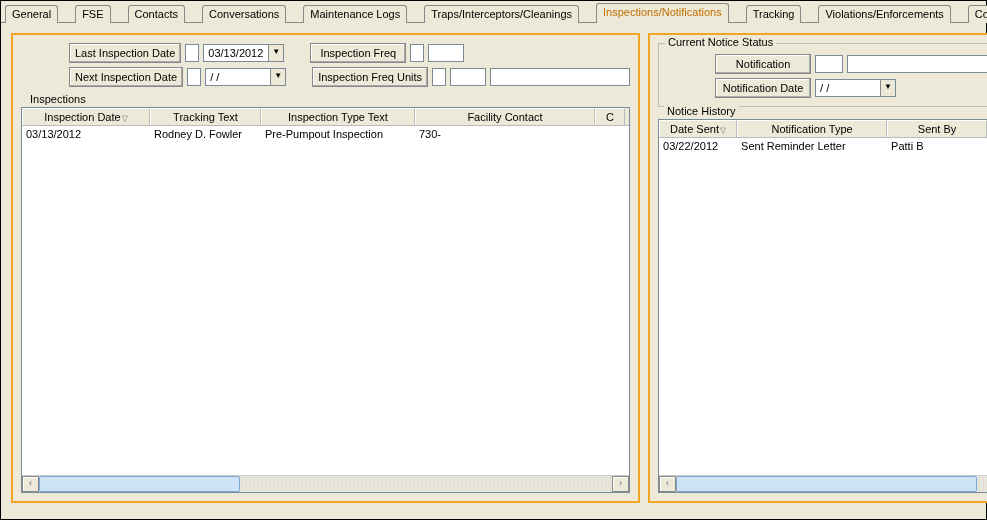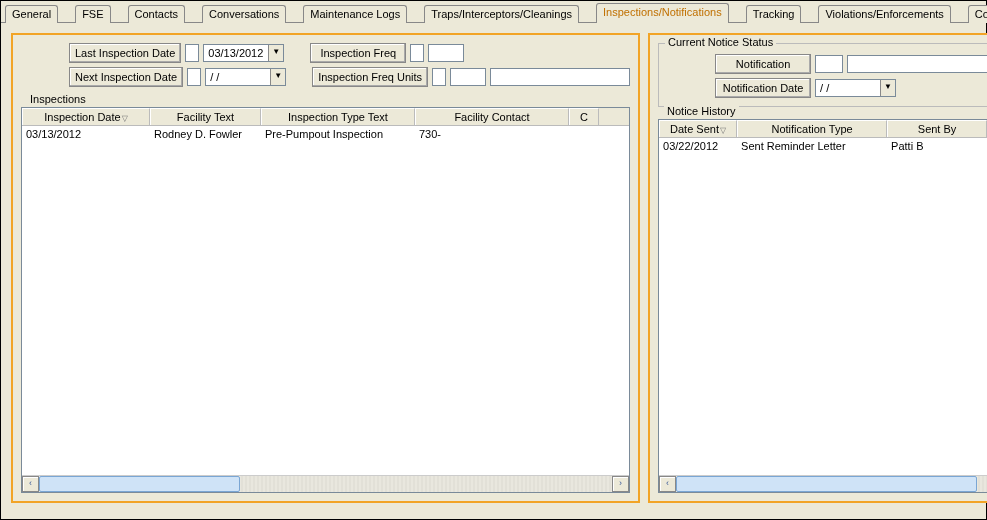--- a/index.html
+++ b/index.html
@@ -200,21 +200,21 @@
     left: 0;
     top: 0;
     bottom: 0;
     width: 35%;
     background: #cfe3f7;
     border: 1px solid #7aa6d4;
     border-radius: 2px;
   }
 
   
-  .l-c1{width:128px;} .l-c2{width:111px;} .l-c3{width:154px;} .l-c4{width:154px;} .l-c5{width:30px;}
+  .l-c1{width:128px;} .l-c2{width:111px;} .l-c3{width:154px;} .l-c4{width:180px;} .l-c5{width:30px;}
   
   .r-c1{width:78px;} .r-c2{width:150px;} .r-c3{width:100px;} .r-c4{width:40px;}
 
   .notice-form .form-row .btn-label { min-width: 96px;}
   .long-in { flex:1; }
 </style>
 </head>
 <body>
 
 <div class="root">
@@ -264,21 +264,21 @@
           <div class="text-in w40"></div>
           <div class="text-in w140"></div>
         </div>
       </div>
 
       <div class="groupbox" style="border:none;">
         <span class="group-title">Inspections</span>
         <div class="table-wrap" style="margin-top:6px;">
           <div class="thead">
             <div class="th l-c1"><span>Inspection Date</span><span class="sort">▽</span></div>
-            <div class="th l-c2">Facility Text</div>
+            <div class="th l-c2">Tracking Text</div>
             <div class="th l-c3">Inspection Type Text</div>
             <div class="th l-c4">Facility Contact</div>
             <div class="th l-c5">C</div>
           </div>
           <div class="tbody">
             <div class="trow">
               <div class="td l-c1">03/13/2012</div>
               <div class="td l-c2">Rodney D. Fowler</div>
               <div class="td l-c3">Pre-Pumpout Inspection</div>
               <div class="td l-c5">730-</div>

